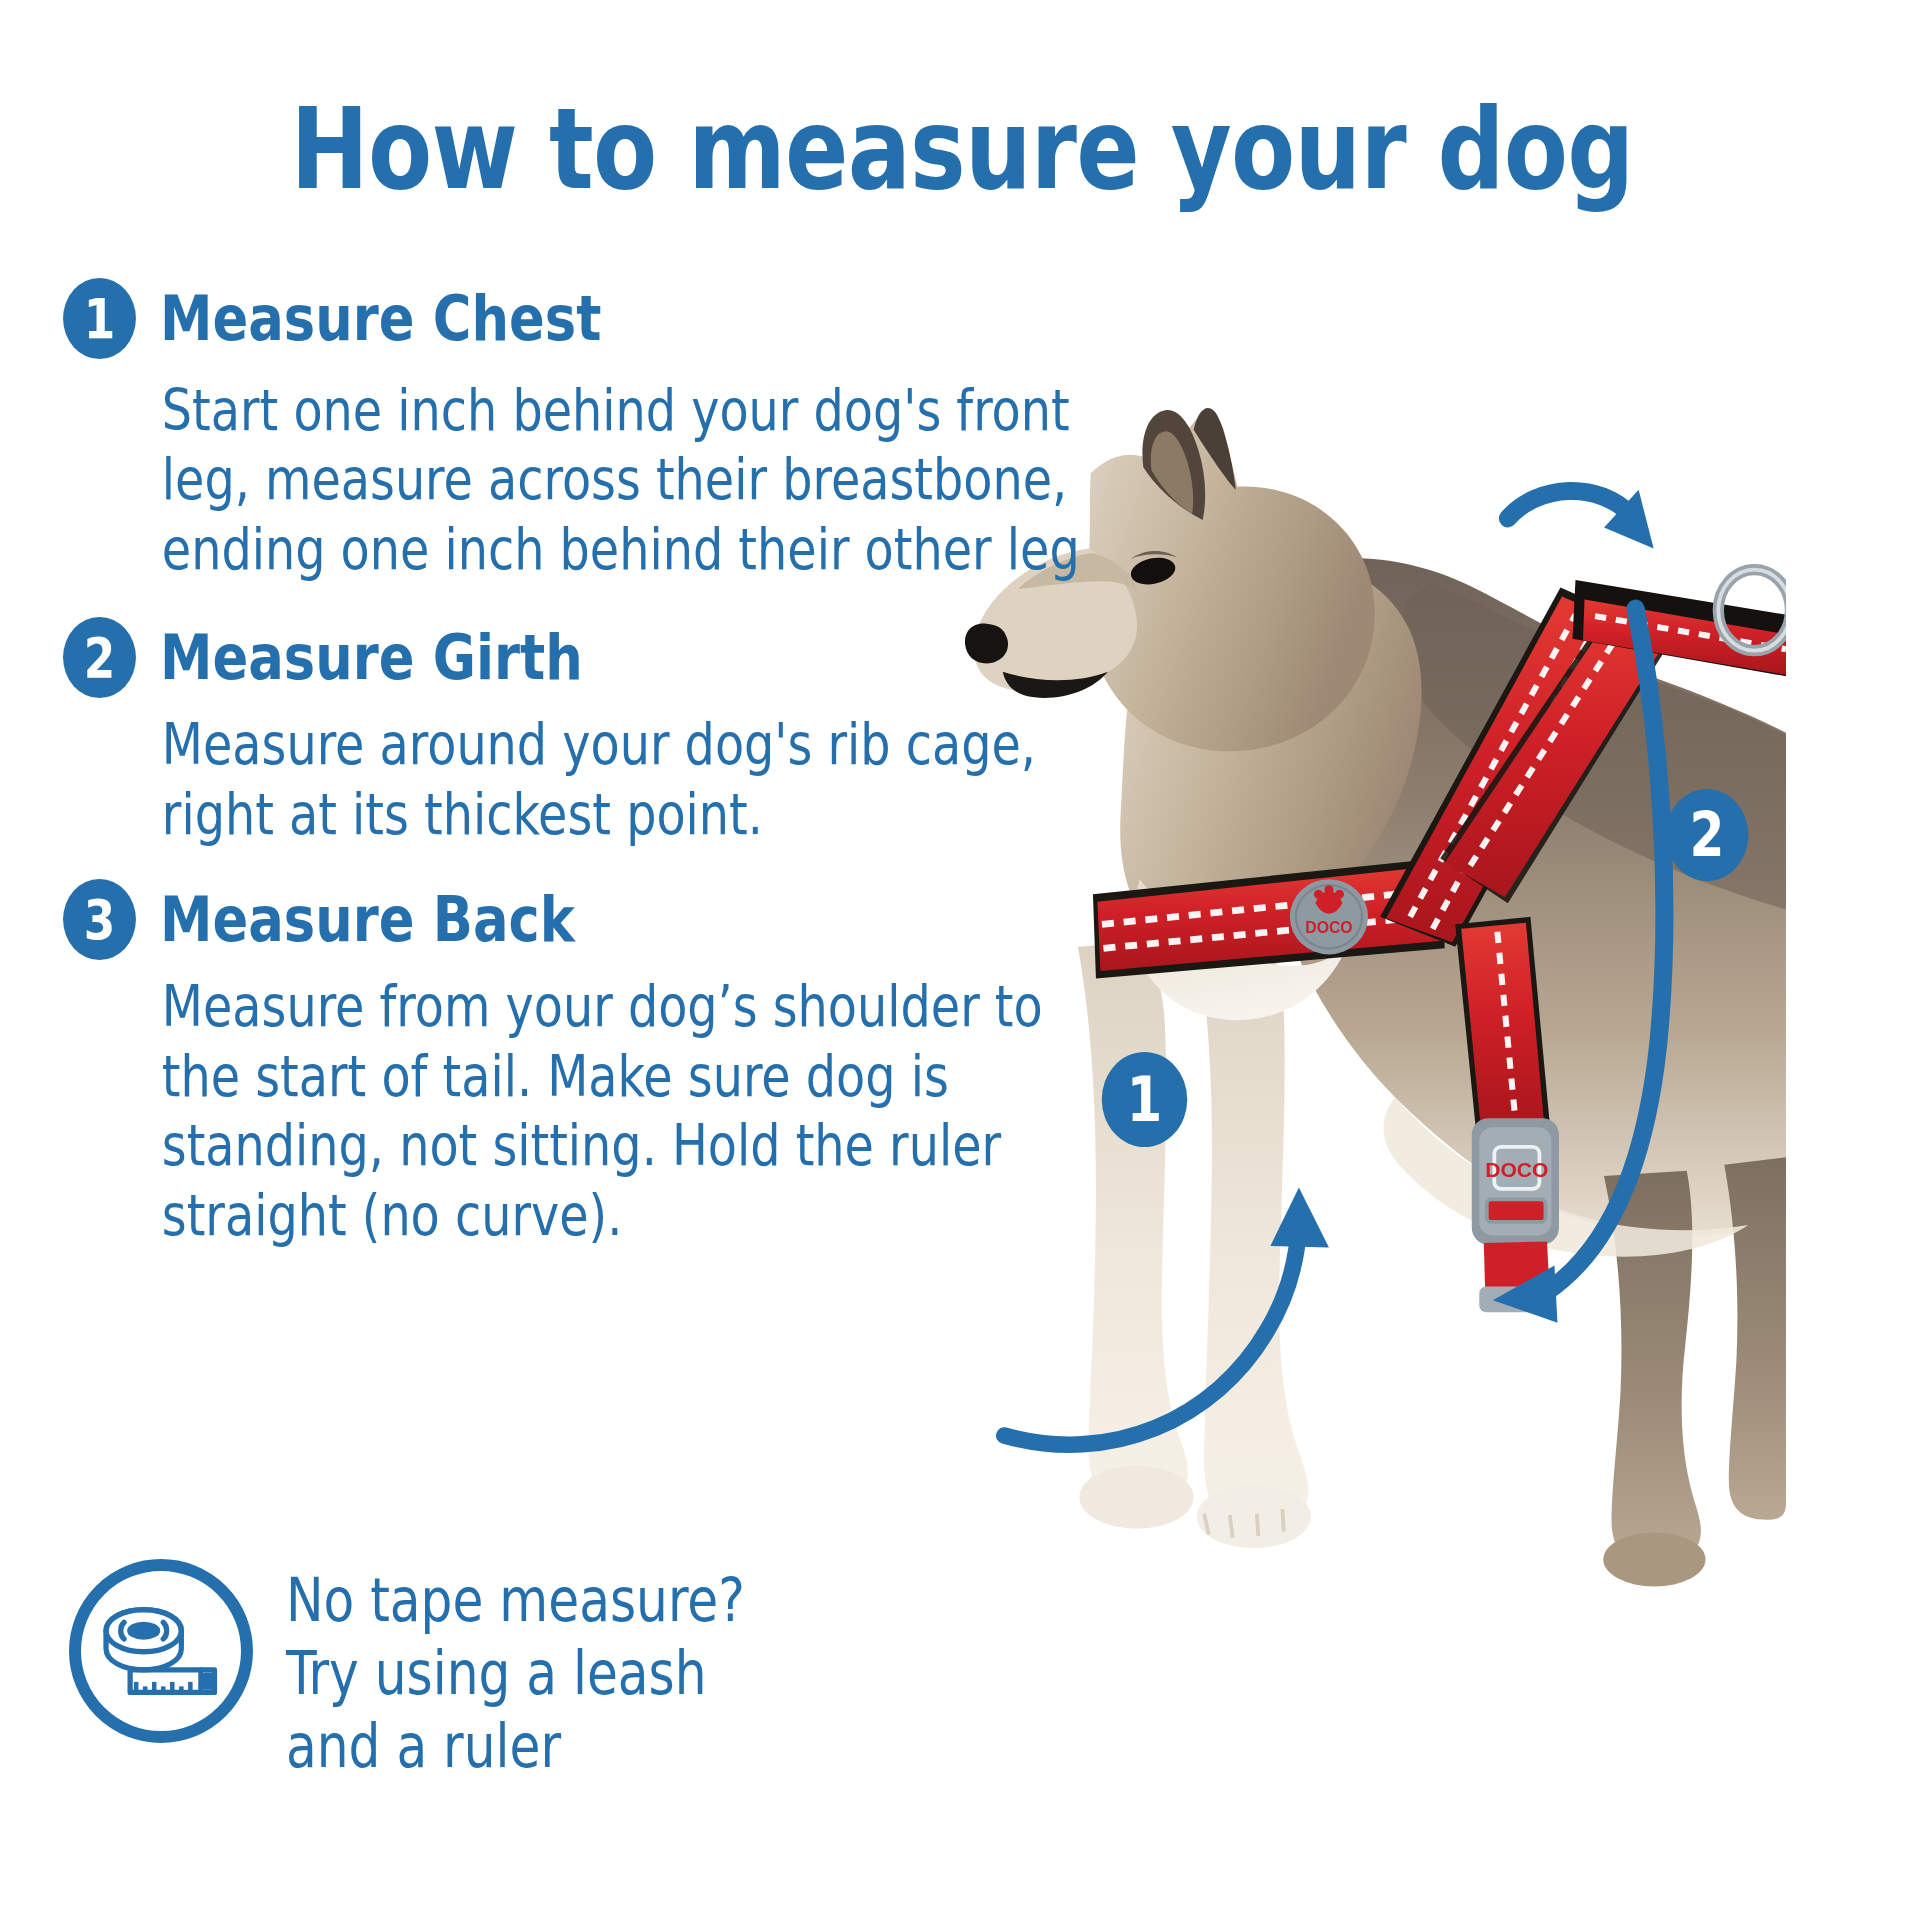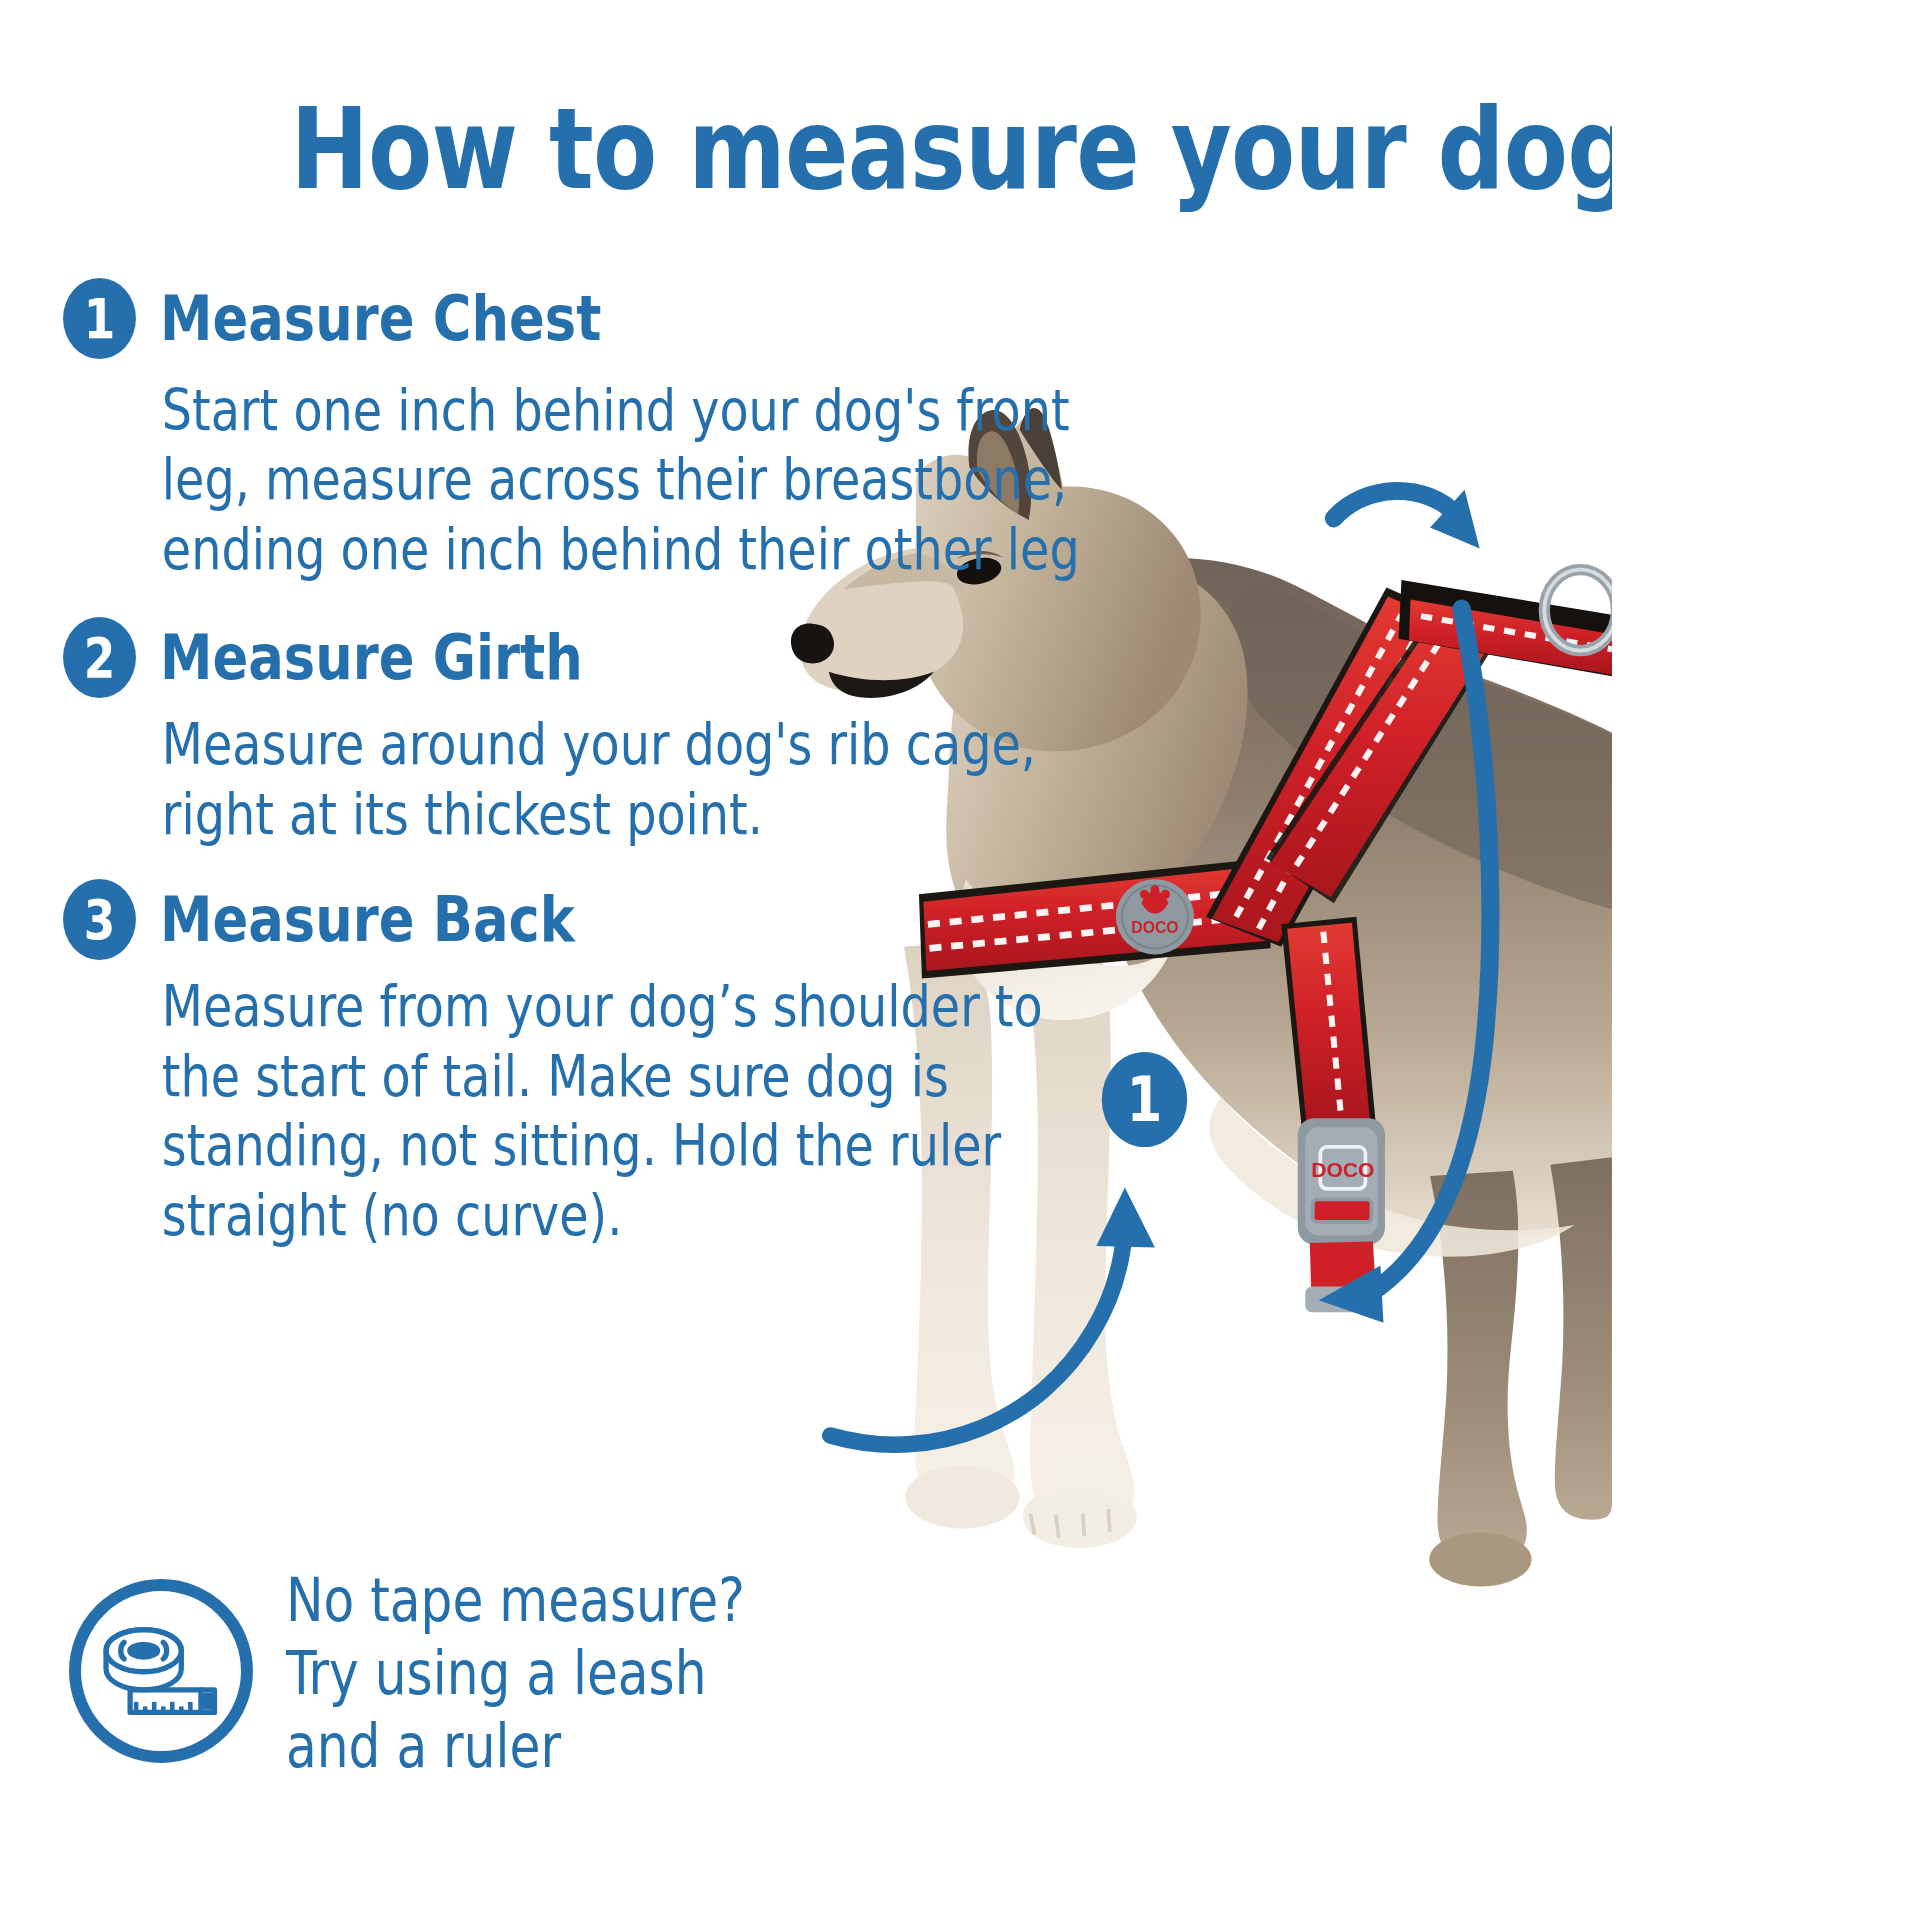--- a/index.html
+++ b/index.html
@@ -2,21 +2,21 @@
 <html style="font-size:12px"><head>
 <meta charset="utf-8">
 <style>
   html, body {
     margin: 0;
     padding: 0;
     background: #ffffff;
   }
   #page {
     position: relative;
-    width: 1612px;
+    width: 1786px;
     height: 1924px;
     background: #ffffff;
     overflow: hidden;
     font-family: "DejaVu Sans Condensed", "Liberation Sans Narrow", "Liberation Sans", sans-serif;
   }
 
   
   #title {
     position: absolute;
     left: 0;
@@ -87,21 +87,21 @@
   #step1 .step-body { padding-top: 16.5px; }
   #step2 { margin-top: 33px; }
   #step3 { margin-top: 30px; }
 
   
   #tip {
     position: absolute;
     left: 69px;
     top: 1559px;
     display: flex;
-    align-items: center;
+    align-items: flex-start;
     gap: 33px;
   }
   #tape-circle {
     flex: none;
     width: 184px;
     height: 184px;
     border-radius: 50%;
     border: 12.8px solid #2570ac;
     box-sizing: border-box;
     position: relative;

